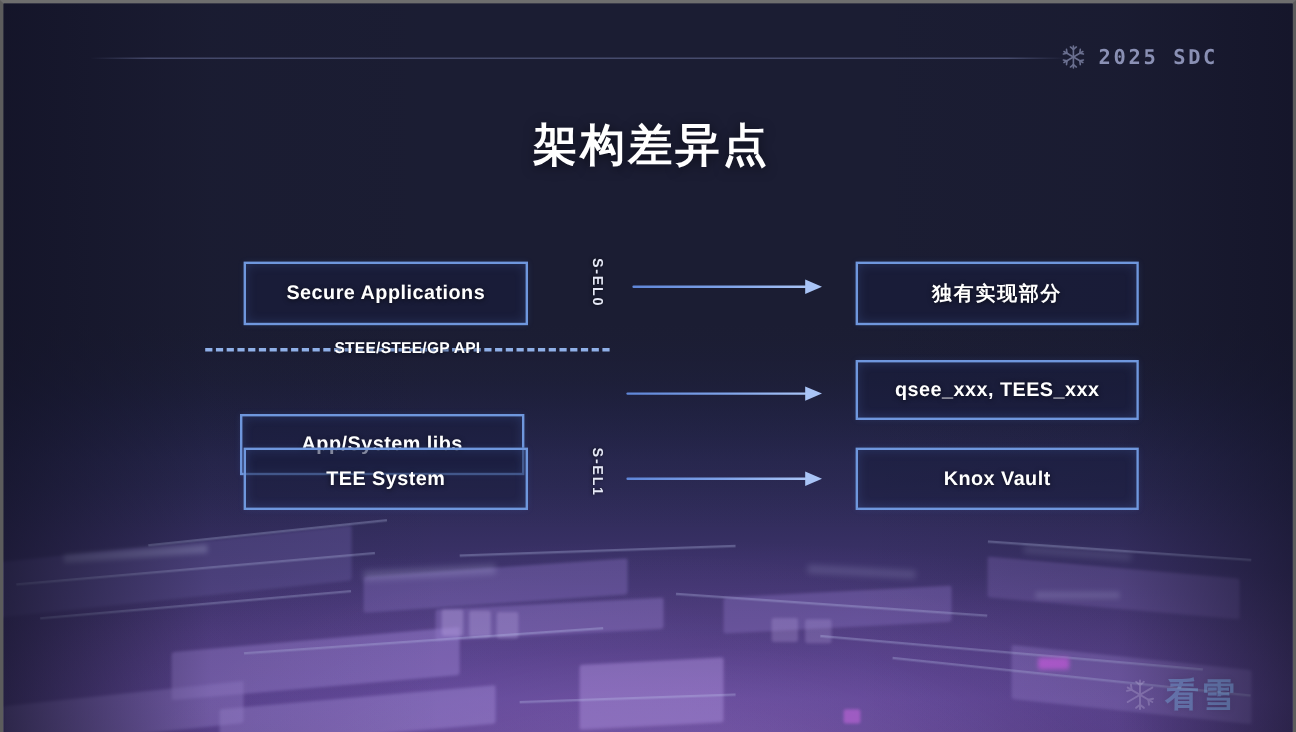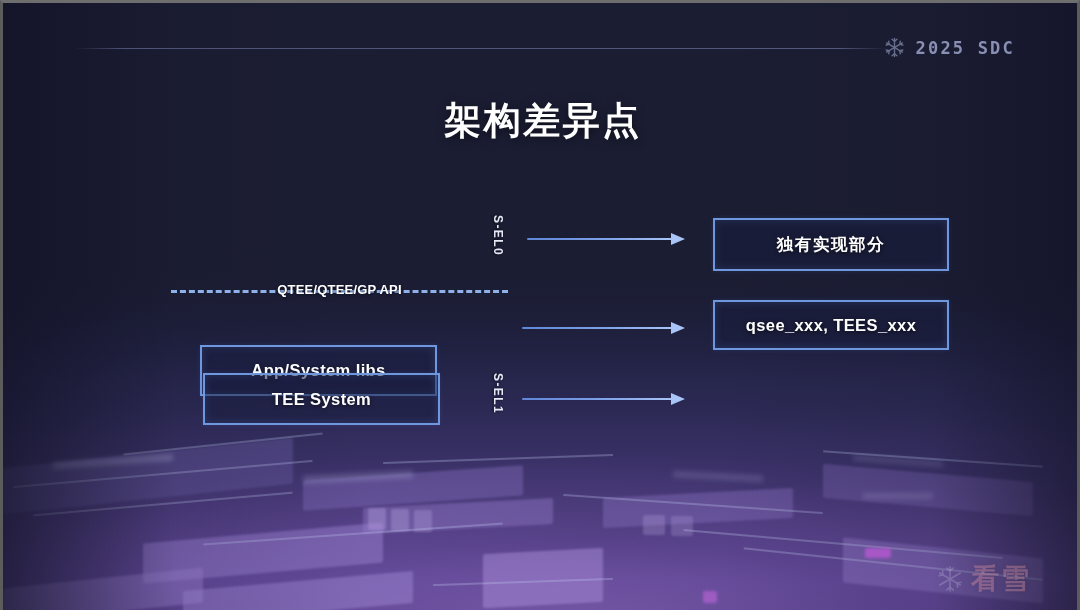--- a/index.html
+++ b/index.html
@@ -150,21 +150,21 @@
   
   #watermark {
     position: absolute; right: 10px; bottom: 2px;
     width: 132px; height: 58px;
     display: flex; align-items: center; gap: 6px;
     opacity: 0.30;
     pointer-events: none;
   }
   #watermark .wm-flake { width: 30px; height: 30px; opacity: 0.8; }
   #watermark .wm-text {
-    color: #fca5a5; font-size: 28px; font-weight: bold; letter-spacing: 2px;
+    color: #7dd3fc; font-size: 28px; font-weight: bold; letter-spacing: 2px;
     text-shadow: 0 0 6px rgba(0,0,0,0.3);
   }
 </style>
 </head>
 <body>
 
 <div id="slide">
 
   <div class="bg-layer bg-base"></div>
 
@@ -231,31 +231,34 @@
           <line x1="6.4" y1="15.3" x2="6.0" y2="18.6"></line>
         <line x1="17.6" y1="8.7" x2="20.7" y2="9.4"></line>
           <line x1="17.6" y1="8.7" x2="18.0" y2="5.4"></line>
       </g>
     </svg>
     <span class="brand-text">2025 SDC</span>
   </div>
 
   <div id="slide-title">架构差异点</div>
 
+  <div class="dbox" id="box-secure-apps">
+    <span class="dbox-label">Secure Applications</span>
+  </div>
 
   <div class="dbox" id="box-app-libs">
     <span class="dbox-label">App/System libs</span>
   </div>
 
   <div class="dbox" id="box-tee-kernel">
     <span class="dbox-label">TEE System</span>
   </div>
 
   <div id="api-divider"></div>
-  <div id="api-divider-label">QTEE/QTEE/GP API</div>
+  <div id="api-divider-label">STEE/STEE/GP API</div>
 
   <div class="el-label" id="el-label-0">S-EL0</div>
   <div class="el-label" id="el-label-1">S-EL1</div>
 
   <div class="arrow" id="arrow-top">
     <div class="shaft"></div>
     <div class="head"></div>
   </div>
   <div class="arrow" id="arrow-mid">
     <div class="shaft"></div>
@@ -267,20 +270,23 @@
   </div>
 
   <div class="dbox" id="box-qsee-tees">
     <span class="dbox-label">qsee_xxx, TEES_xxx</span>
   </div>
 
   <div class="dbox cjk" id="box-unique-impl">
     <span class="dbox-label">独有实现部分</span>
   </div>
 
+  <div class="dbox" id="box-knox-vault">
+    <span class="dbox-label">Knox Vault</span>
+  </div>
 
   <div id="watermark">
     <svg class="wm-flake" viewBox="0 0 24 24">
       <g stroke="#d8d0ee" stroke-width="1.3" stroke-linecap="round" fill="none">
         <line x1="12" y1="2.5" x2="12" y2="21.5"></line>
         <line x1="3.8" y1="7.2" x2="20.2" y2="16.8"></line>
         <line x1="3.8" y1="16.8" x2="20.2" y2="7.2"></line>
         <line x1="12" y1="5.4" x2="9.4" y2="3.3"></line>
           <line x1="12" y1="5.4" x2="14.6" y2="3.3"></line>
         <line x1="12" y1="18.6" x2="9.4" y2="20.7"></line>

